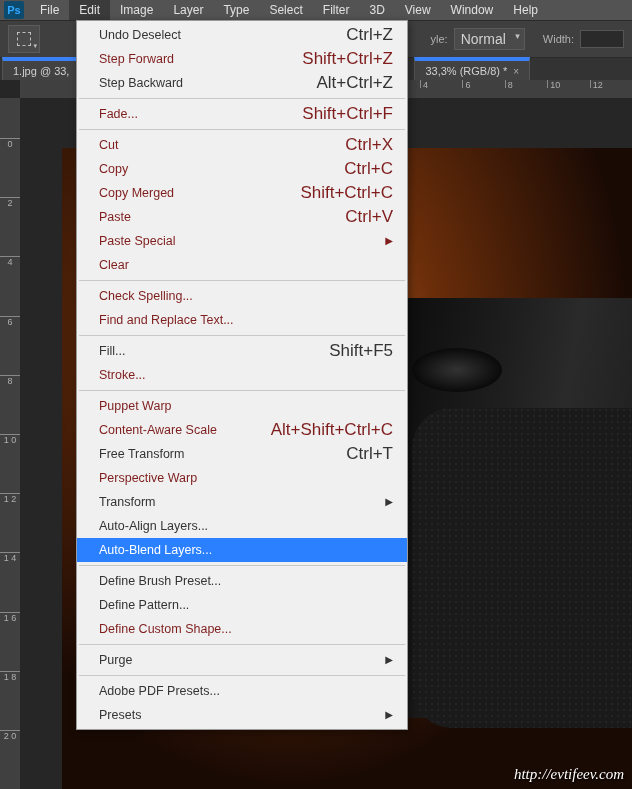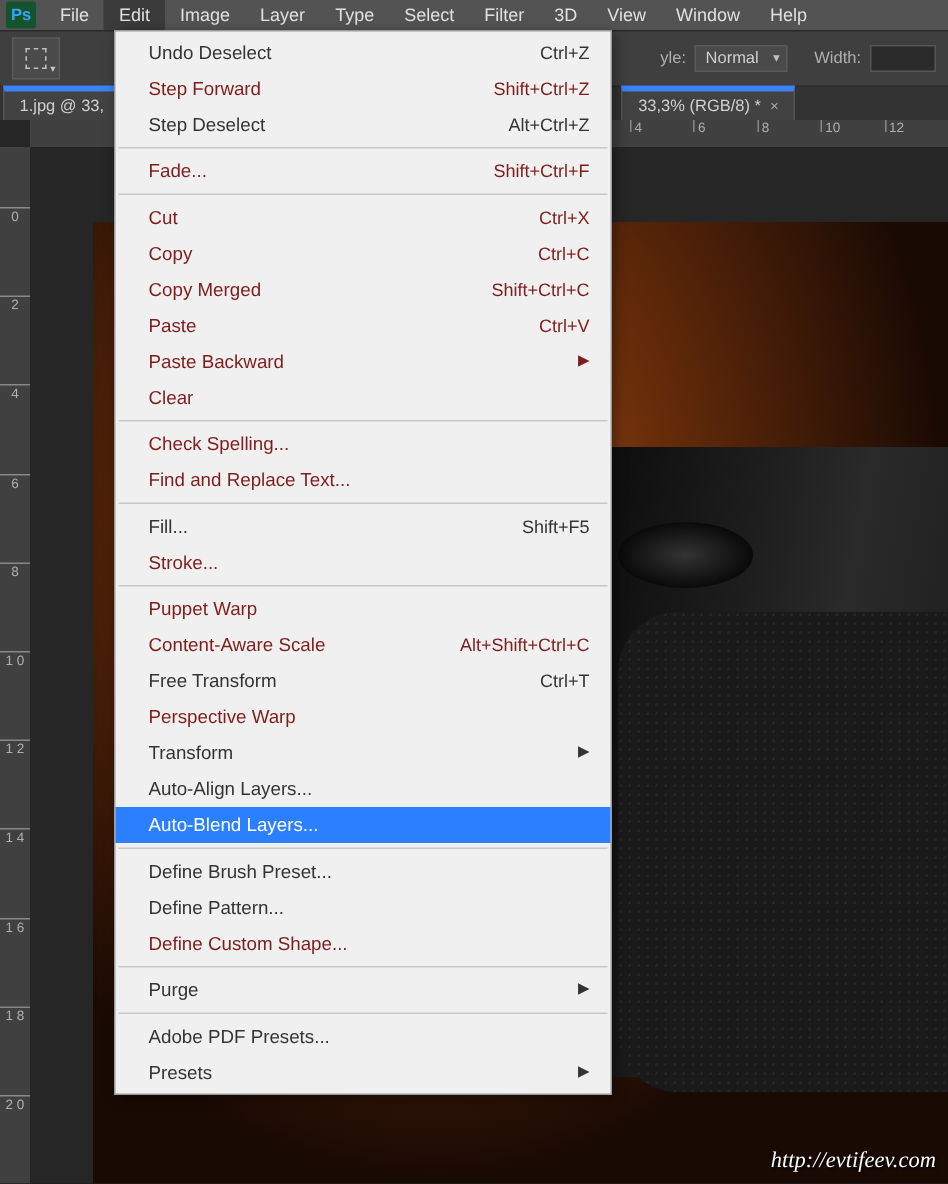--- a/index.html
+++ b/index.html
@@ -1,30 +1,30 @@
 <!DOCTYPE html>
 <html><head>
 <meta charset="utf-8">
 <style>
 * { box-sizing: border-box; margin: 0; padding: 0; font-family: "Segoe UI", Tahoma, sans-serif; }
 body { width: 632px; height: 789px; overflow: hidden; background: #1a1a1a; position: relative; }
 
 
 .menu-bar { height: 20px; background: #535353; display: flex; align-items: center; color: #e0e0e0; font-size: 12px; }
-.ps-logo { width: 20px; height: 18px; background: #14532d; color: #31a8ff; font-weight: 700; font-size: 11px; display: flex; align-items: center; justify-content: center; margin: 1px 6px 1px 4px; border-radius: 2px; }
+.ps-logo { width: 20px; height: 18px; background: #0c4a6e; color: #31a8ff; font-weight: 700; font-size: 11px; display: flex; align-items: center; justify-content: center; margin: 1px 6px 1px 4px; border-radius: 2px; }
 .menu-item { padding: 3px 10px; cursor: default; }
 .menu-item.active { background: #3b3b3b; }
 
 
 .options-bar { height: 38px; background: #3f3f3f; border-top: 1px solid #2a2a2a; border-bottom: 1px solid #2a2a2a; display: flex; align-items: center; padding: 0 8px; }
 .tool-icon { width: 32px; height: 28px; border: 1px solid #5a5a5a; background: #4a4a4a; margin-right: 6px; display: flex; align-items: center; justify-content: center; position: relative; }
 .marquee-box { width: 14px; height: 14px; border: 1px dashed #c0c0c0; }
 .chev { position: absolute; right: 2px; bottom: 2px; font-size: 7px; color: #c0c0c0; }
 .opt-label { color: #b0b0b0; font-size: 11px; margin-right: 6px; }
-.opt-select { background: #4a4a4a; border: 1px solid #5a5a5a; color: #d0d0d0; font-size: 11px; padding: 2px 18px 2px 6px; position: relative; }
+.opt-select { background: #4a4a4a; border: 1px solid #5a5a5a; color: #d0d0d0; font-size: 14px; padding: 2px 18px 2px 6px; position: relative; }
 .opt-select::after { content: "▾"; position: absolute; right: 4px; top: 2px; font-size: 9px; color: #c0c0c0; }
 .opt-input { background: #2a2a2a; border: 1px solid #555; width: 44px; height: 18px; }
 
 
 .tabs { height: 22px; background: #333333; display: flex; align-items: end; padding-left: 2px; }
 .tab { background: #424242; color: #d0d0d0; font-size: 11px; padding: 4px 10px 3px; border-top: 4px solid #3b82f6; border-left: 1px solid #555; border-right: 1px solid #555; display: flex; align-items: center; gap: 6px; }
 .tab-close { color: #aaa; font-size: 10px; }
 
 
 .canvas-area { position: absolute; top: 80px; left: 0; right: 0; bottom: 0; background: #262626; }
@@ -40,21 +40,21 @@
 .ruler-tick-h span { width: 62px; padding-left: 2px; border-left: 1px solid #888; height: 8px; }
 .ruler-tick-v { display: flex; flex-direction: column; height: 100%; color: #b0b0b0; font-size: 9px; padding-top: 40px; }
 .ruler-tick-v span { height: 62px; text-align: center; border-top: 1px solid #888; }
 
 
 .dropdown { position: absolute; top: 20px; left: 76px; width: 332px; background: #f0f0f0; border: 1px solid #9a9a9a; box-shadow: 2px 2px 8px rgba(0,0,0,0.4); font-size: 12.5px; color: #343434; padding: 2px 0; z-index: 10; }
 .dd-row { display: flex; align-items: flex-end; padding: 4px 14px 4px 22px; cursor: default; line-height: 16px; }
 .dd-row.highlight { background: #2a80ff; color: #fff; }
 .dd-row.disabled { color: #7f1d1d; }
 .dd-label { flex: 1; }
-.dd-short { font-size: 12px; }
+.dd-short { font-size: 17px; }
 .dd-arrow { font-size: 10px; }
 .dd-sep { height: 1px; background: #c8c8c8; margin: 3px 2px; }
 
 .watermark { position: absolute; right: 8px; bottom: 6px; color: #fff; font-size: 15px; font-style: italic; font-family: "Comic Sans MS", cursive; text-shadow: 1px 1px 2px #000; }
 </style>
 </head>
 <body>
 
 <div class="menu-bar">
   <div class="ps-logo">Ps</div>
@@ -132,21 +132,21 @@
 <div class="dropdown" id="edit-dropdown">
     <div class="dd-row">
       <span class="dd-label">Undo Deselect</span>
       <span class="dd-short">Ctrl+Z</span>
     </div>
     <div class="dd-row disabled">
       <span class="dd-label">Step Forward</span>
       <span class="dd-short">Shift+Ctrl+Z</span>
     </div>
     <div class="dd-row">
-      <span class="dd-label">Step Deselect</span>
+      <span class="dd-label">Step Backward</span>
       <span class="dd-short">Alt+Ctrl+Z</span>
     </div>
     <div class="dd-sep"></div>
     <div class="dd-row disabled">
       <span class="dd-label">Fade...</span>
       <span class="dd-short">Shift+Ctrl+F</span>
     </div>
     <div class="dd-sep"></div>
     <div class="dd-row disabled">
       <span class="dd-label">Cut</span>
@@ -158,21 +158,21 @@
     </div>
     <div class="dd-row disabled">
       <span class="dd-label">Copy Merged</span>
       <span class="dd-short">Shift+Ctrl+C</span>
     </div>
     <div class="dd-row disabled">
       <span class="dd-label">Paste</span>
       <span class="dd-short">Ctrl+V</span>
     </div>
     <div class="dd-row disabled">
-      <span class="dd-label">Paste Backward</span>
+      <span class="dd-label">Paste Special</span>
       <span class="dd-arrow">▶</span>
     </div>
     <div class="dd-row disabled">
       <span class="dd-label">Clear</span>
     </div>
     <div class="dd-sep"></div>
     <div class="dd-row disabled">
       <span class="dd-label">Check Spelling...</span>
     </div>
     <div class="dd-row disabled">

